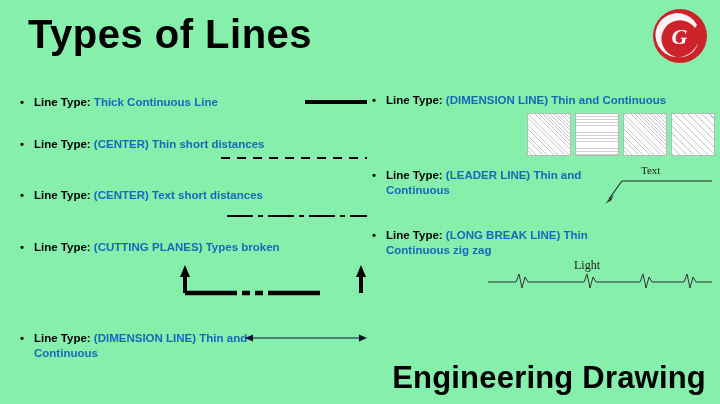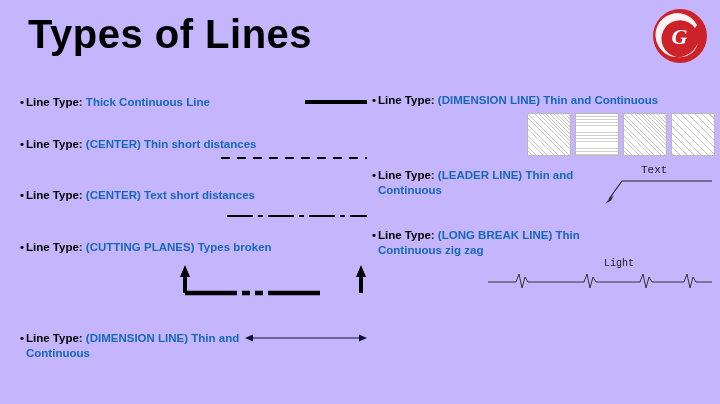--- a/index.html
+++ b/index.html
@@ -7,21 +7,21 @@
     padding: 0;
     background: #ffffff;
   }
   body {
     font-family: "Liberation Sans", sans-serif;
   }
   #slide {
     position: relative;
     width: 720px;
     height: 404px;
-    background: #c4b5fd;
+    background: #86efac;
     overflow: hidden;
   }
 
   
   #slide-title {
     position: absolute;
     left: 28px;
     top: 12px;
     font-size: 40px;
     font-weight: bold;
@@ -62,21 +62,21 @@
   .bullet .dot {
     position: absolute;
     left: 0;
     top: 0;
     color: #000000;
     font-size: 11.5px;
     line-height: 15px;
   }
   .bullet .txt {
     display: block;
-    margin-left: 6px;
+    margin-left: 14px;
   }
   .lbl {
     color: #000000;
   }
   .blue {
     color: #1668b8;
   }
 
   
   .sample {
@@ -105,21 +105,21 @@
       #cfcfcf 0px, #cfcfcf 0.8px, #ffffff 0.8px, #ffffff 3.2px);
   }
   .hatch-diag-wide {
     background-image: repeating-linear-gradient(45deg,
       #c4c4c4 0px, #c4c4c4 0.9px, #ffffff 0.9px, #ffffff 5px);
   }
 
   
   .draw-label {
     position: absolute;
-    font-family: Liberation Mono, monospace;
+    font-family: Liberation Serif, serif;
     font-weight: normal;
     color: #1a1a1a;
   }
 </style>
 </head>
 <body>
 
 <div id="slide">
 
   <div id="slide-title">Types of Lines</div>
@@ -221,16 +221,17 @@
     <span class="dot">•</span>
     <span class="txt"><span class="lbl">Line Type:</span> <span class="blue">(LONG BREAK LINE) Thin Continuous zig zag</span></span>
   </div>
   <div class="sample" style="left:488px; top:268px;">
     <svg width="224" height="24" viewBox="0 0 224 24">
       <g stroke="#333333" stroke-width="1" fill="none">
         <path d="M0,14 L28,14 L31,6 L34,20 L37,9 L40,14 L96,14 L99,6 L102,20 L105,9 L108,14 L152,14 L155,6 L158,20 L161,9 L164,14 L196,14 L199,6 L202,20 L205,9 L208,14 L224,14"></path>
       </g>
     </svg>
   </div>
-  <div class="draw-label" style="left:604px; top:258px; font-size:10px;">Light</div>
-
+  <div class="draw-label" style="left:574px; top:258px; font-size:12px;">Light</div>
+
+  <div id="footer-title">Engineering Drawing</div>
 
 </div>
 
 </body></html>

